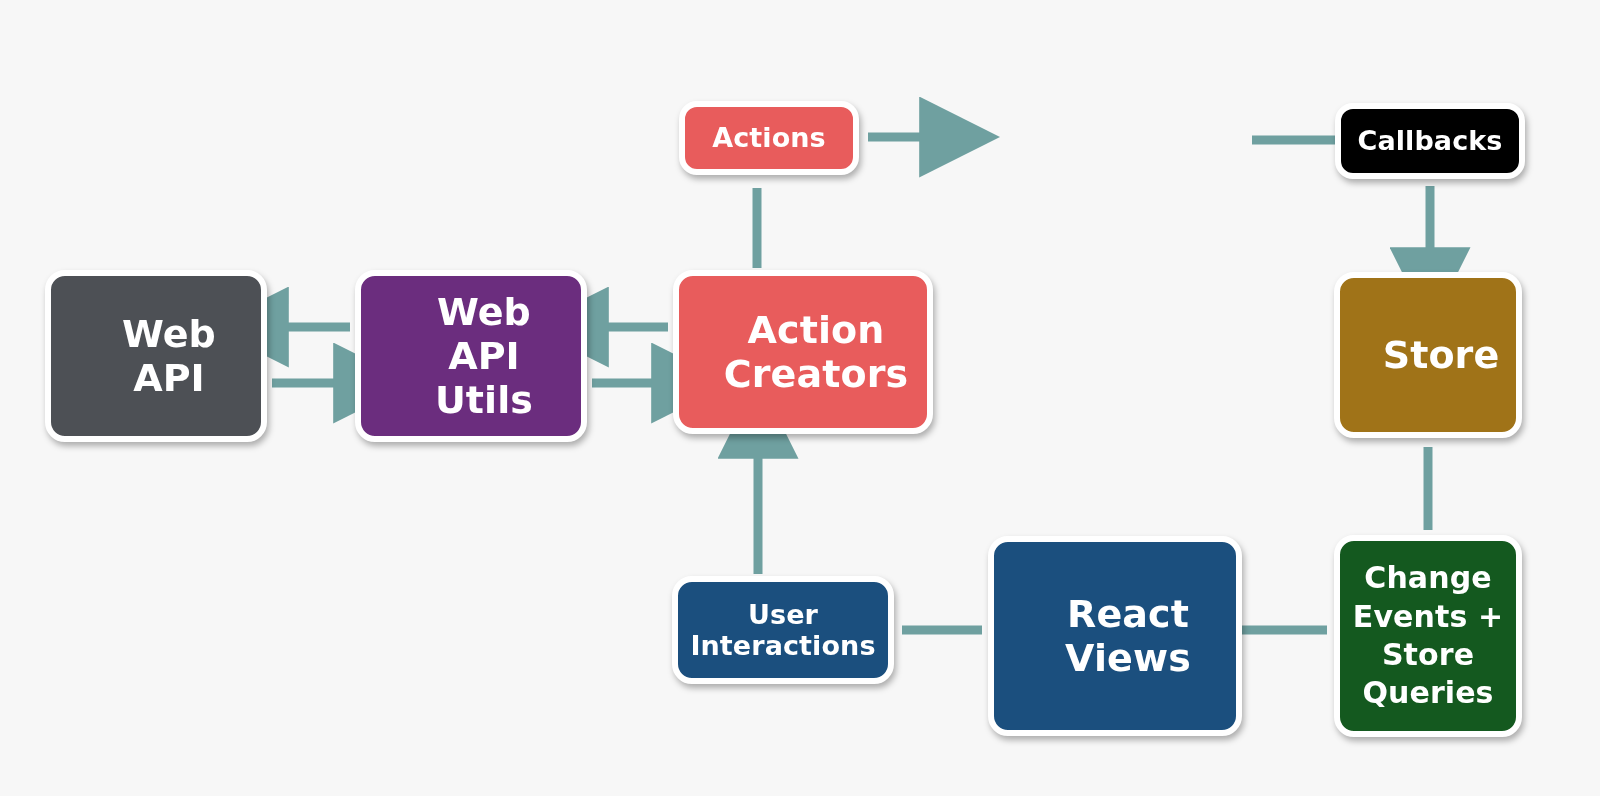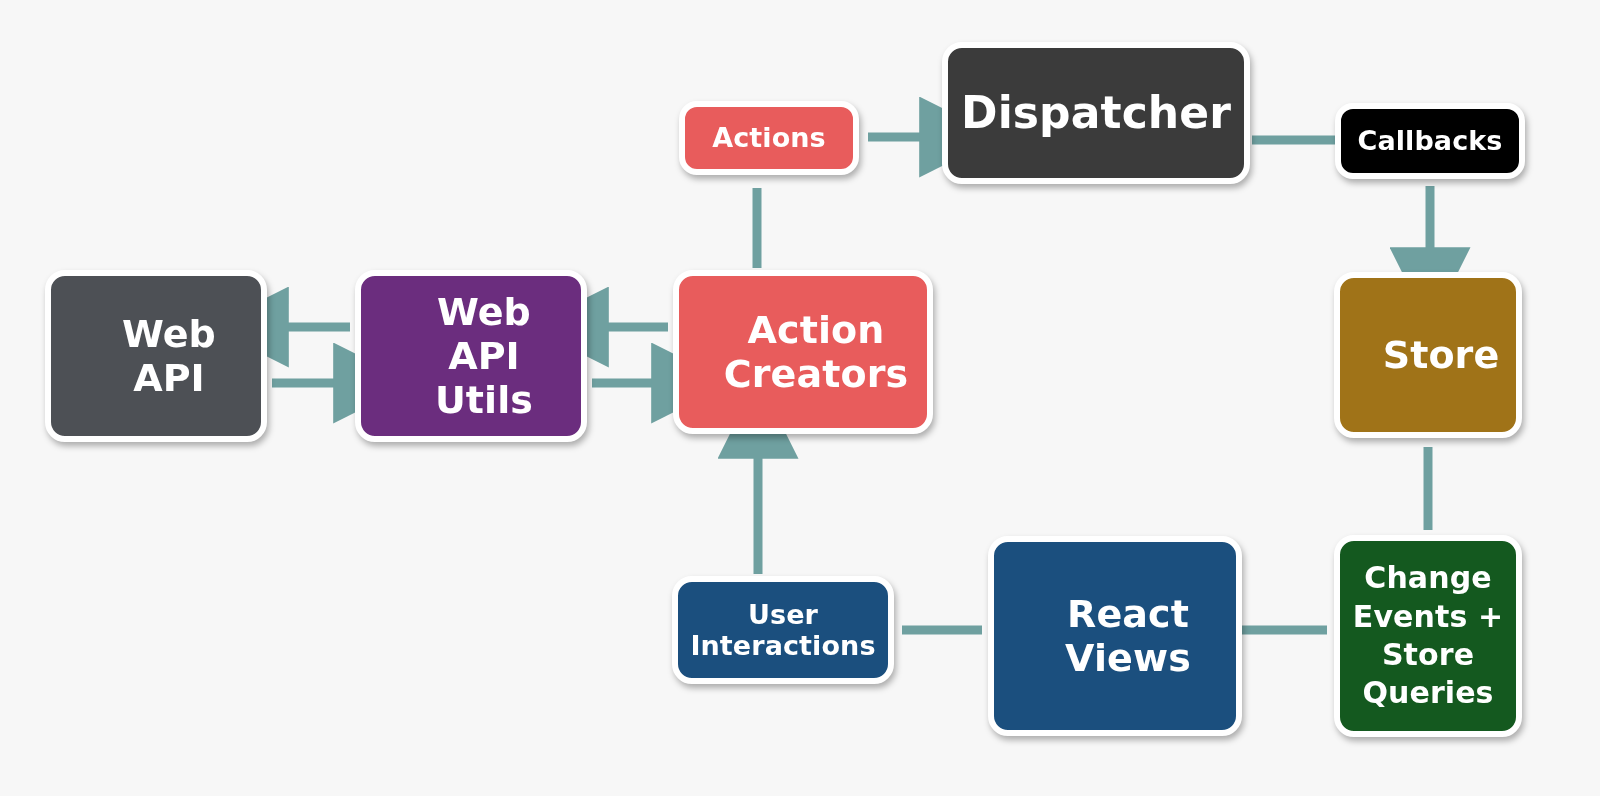--- a/index.html
+++ b/index.html
@@ -141,23 +141,20 @@
 
   <div class="node fs-mid" id="node-action-creators" style="background: rgb(232, 92, 92); border-color: rgb(255, 255, 255); color: rgb(255, 255, 255);">
     <span class="label">Action
 Creators</span>
   </div>
 
   <div class="node pill fs-small" id="node-actions" style="background: rgb(232, 92, 92); border-color: rgb(255, 255, 255); color: rgb(255, 255, 255);">
     <span class="label">Actions</span>
   </div>
 
-  <div class="node fs-big" id="node-dispatcher" style="background: rgb(59, 59, 59); border-color: rgb(255, 255, 255); color: rgb(255, 255, 255);">
-    <span class="label">Dispatcher</span>
-  </div>
 
   <div class="node pill fs-small" id="node-callbacks" style="background: #000000; border-color: rgb(255, 255, 255); color: rgb(255, 255, 255);">
     <span class="label">Callbacks</span>
   </div>
 
   <div class="node fs-mid" id="node-store" style="background: rgb(160, 115, 24); border-color: rgb(255, 255, 255); color: rgb(255, 255, 255);">
     <span class="label">Store</span>
   </div>
 
   <div class="node w-change fs-tiny" id="node-change-events" style="background: rgb(20, 89, 31); border-color: rgb(255, 255, 255); color: rgb(255, 255, 255);">

